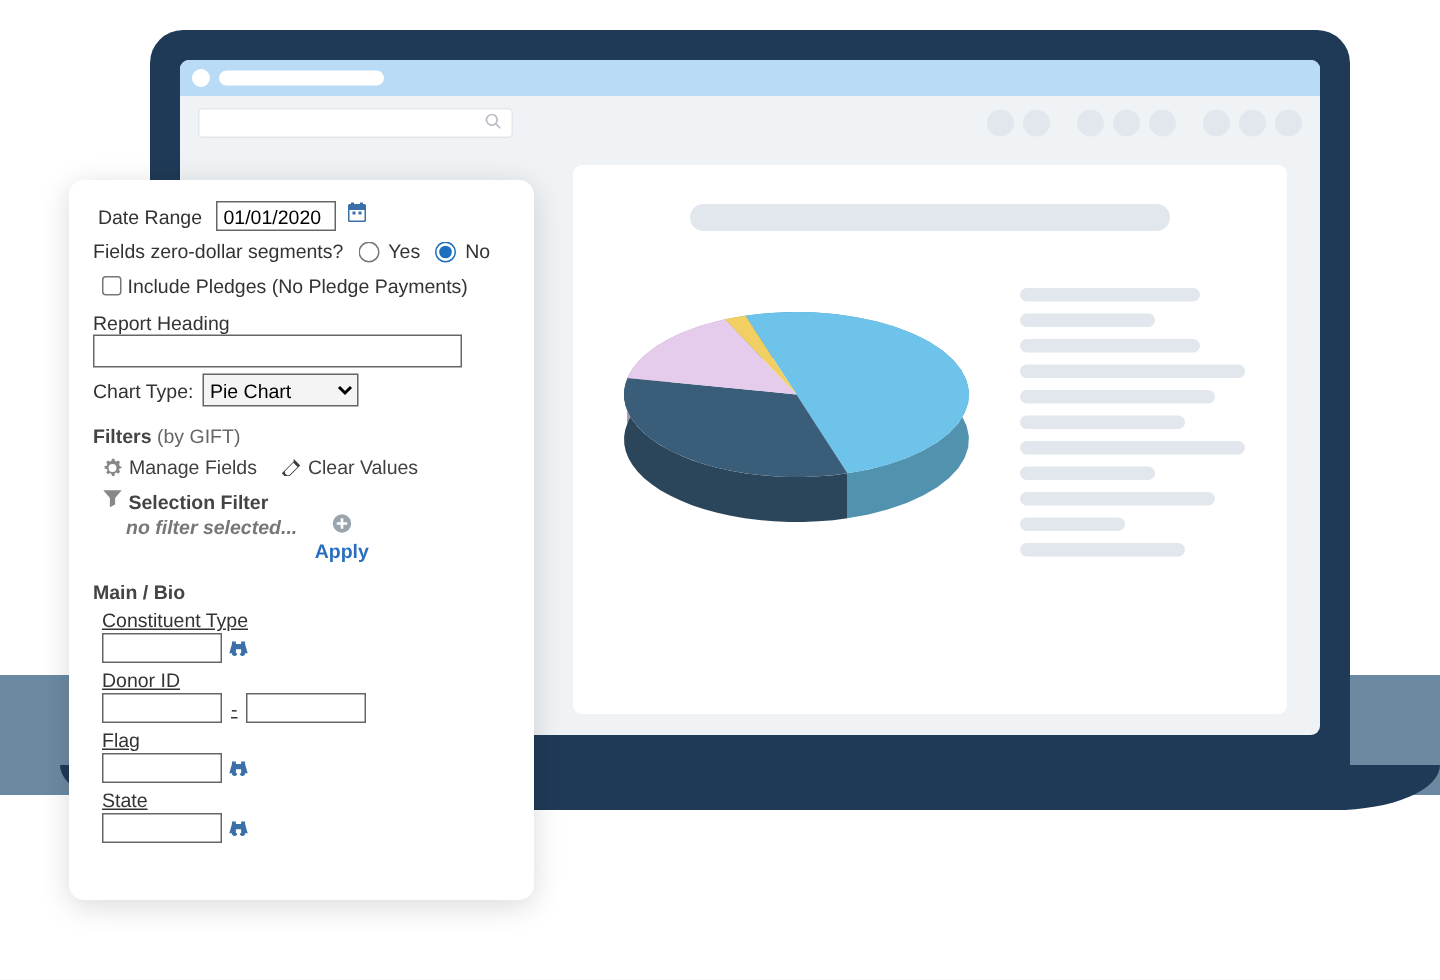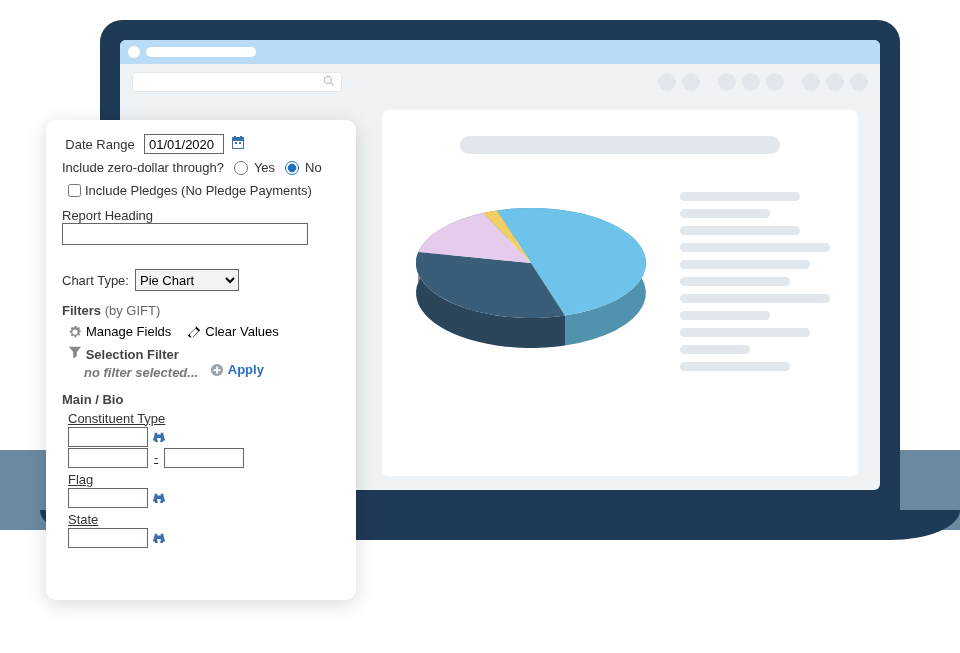--- a/index.html
+++ b/index.html
@@ -189,33 +189,33 @@
     font-weight: bold;
     margin-top: 12px;
     color: #444;
   }
   .section-h .sub { font-weight: normal; color: #666; }
   .link-row {
     display: flex;
     gap: 16px;
     margin: 6px 0 6px 6px;
     align-items: center;
-    color: #000000;
+    color: #404040;
   }
   .link-row span { cursor: pointer; display: flex; align-items: center; gap: 4px; }
   .gear, .eraser, .funnel, .plus, .bino {
     width: 14px; height: 14px; display: inline-block;
   }
   .gear svg, .eraser svg, .funnel svg, .plus svg, .bino svg {
     width: 100%; height: 100%; fill: currentColor;
   }
   .gear, .funnel { color: #888; }
   .filter-block { margin-left: 6px; color: #444; font-weight: bold; }
   .filter-block .nf { font-style: italic; color: #777; margin-left: 16px; display: inline; }
-  .apply { color: #2a6fbf; display: inline-flex; align-items: center; gap: 4px; margin-left: 8px; cursor: pointer; }
+  .apply { color: #2a6fbf; display: inline-flex; align-items: center; gap: 4px; margin-left: 8px; cursor: pointer; flex-direction: column; }
   .subhead { font-weight: bold; margin-top: 12px; color: #444; }
   .field-group { margin-left: 6px; text-decoration: underline; }
   .field-group .fl { margin-top: 4px; display: block; color: #333; }
   .inline-input {
     display: flex; align-items: center; gap: 4px; margin-top: 1px;
   }
   input.w240 { width: 240px; }
   input.w90  { width: 90px; }
   .bino { color: #3a6fa8; cursor: pointer; }
   .dash { padding: 0 2px; }
@@ -303,36 +303,36 @@
     <label class="rt">Date Range</label>
     <input type="text" class="boxed" value="01/01/2020" style="">
     <span class="cal-icon">
       <svg width="16" height="16" viewBox="0 0 16 16" fill="#3a6fa8">
           <path d="M3 2h1V1h2v1h4V1h2v1h1a1 1 0 011 1v10a1 1 0 01-1 1H3a1 1 0 01-1-1V3a1 1 0 011-1zm0 4v7h10V6H3zm2 1h2v2H5V7zm4 0h2v2H9V7z"></path>
         </svg>
     </span>
   </div>
 
   <div class="q-row">
-    <span>Include zero-dollar through?</span>
+    <span>Fields zero-dollar segments?</span>
     <input type="radio" name="zd" id="zd-yes" style="">
     <label for="zd-yes">Yes</label>
     <input type="radio" name="zd" id="zd-no" checked="" style="">
     <label for="zd-no">No</label>
   </div>
 
   <div class="chk-row">
     <input type="checkbox" id="pledges" style="">
     <label for="pledges">Include Pledges (No Pledge Payments)</label>
   </div>
 
   <label class="field-label">Report Heading</label>
   <input type="text" class="wide boxed" value="" style="">
 
-  <div class="row" style="margin-top:24px">
+  <div class="row" style="margin-top:4px">
     <label>Chart Type:</label>
     <select class="boxed" id="chart-type-select"><option>Pie Chart</option></select>
   </div>
 
   <div class="section-h">
     <span>Filters</span>
     <span class="sub">(by GIFT)</span>
   </div>
 
   <div class="link-row">
@@ -379,20 +379,21 @@
     <span class="fl">Constituent Type</span>
     <div class="inline-input">
       <input type="text" class="boxed w240" value="" style="">
       <span class="bino">
         <svg viewBox="0 0 16 16">
             <path d="M3 3h3v2h4V3h3v2l2 7h-5V9H6v3H1l2-7V3zm0 9a2 2 0 104 0H3zm6 0a2 2 0 104 0H9z"></path>
           </svg>
       </span>
     </div>
 
+    <span class="fl">Donor ID</span>
     <div class="inline-input">
       <input type="text" class="boxed w90" value="" style="">
       <span class="dash">-</span>
       <input type="text" class="boxed w90" value="" style="">
     </div>
 
     <span class="fl">Flag</span>
     <div class="inline-input">
       <input type="text" class="boxed w240" value="" style="">
       <span class="bino">

